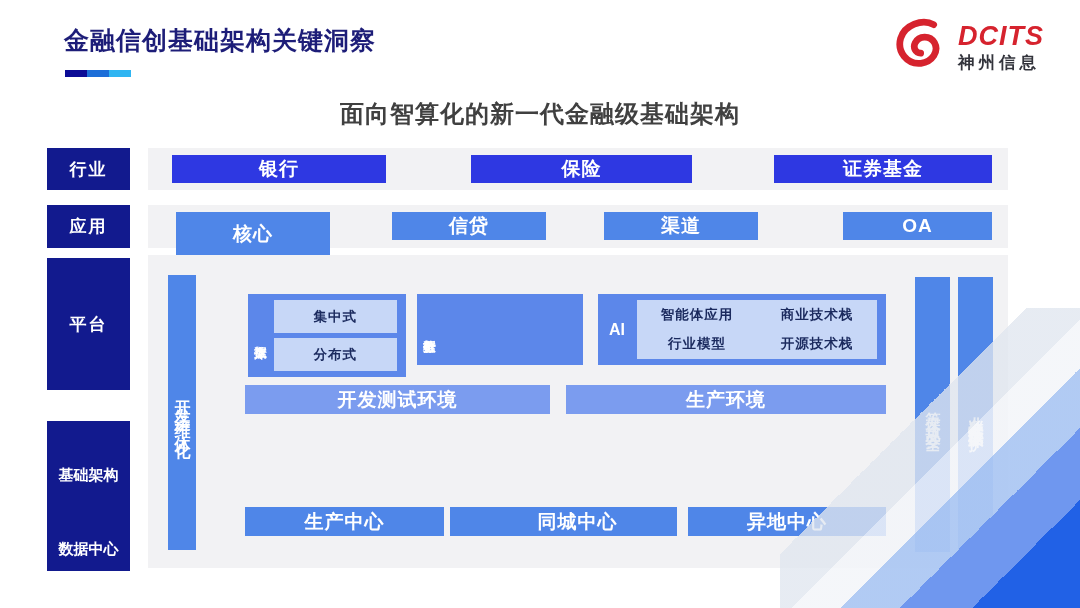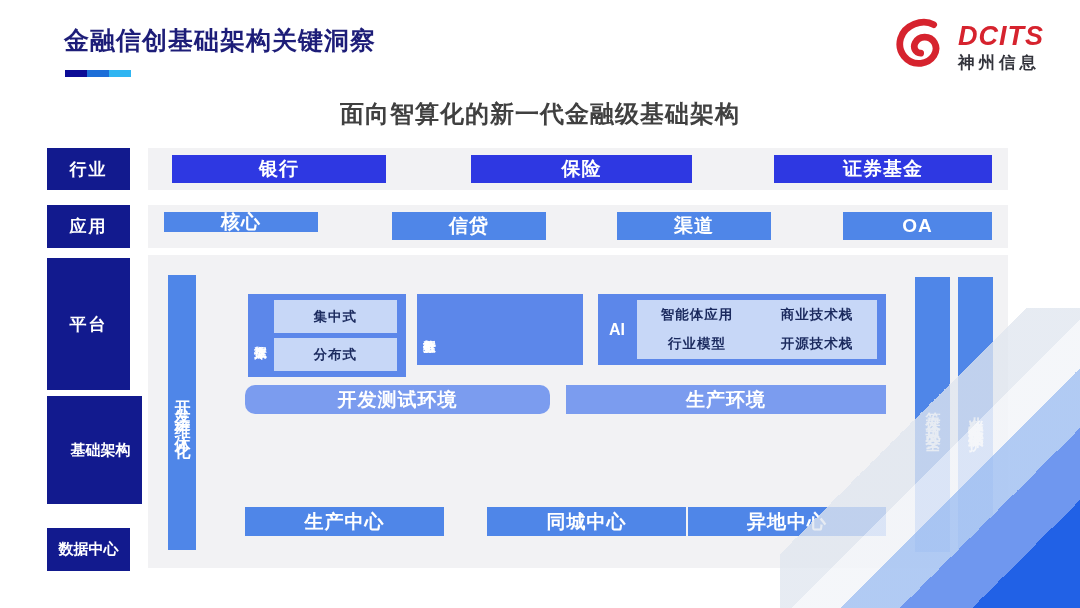--- a/index.html
+++ b/index.html
@@ -61,32 +61,32 @@
       <span class="logo-brand">DCITS</span>
       <span class="logo-company">神州信息</span>
     </span>
   </div>
 
   <div class="abs diagram-title" style="left:0;width:1080px;top:98px;">面向智算化的新一代金融级基础架构</div>
 
   <div class="abs navlabel flexc z2" style="left:47px;top:148px;width:83px;height:42px;">行业</div>
   <div class="abs navlabel flexc z2" style="left:47px;top:205px;width:83px;height:43px;">应用</div>
   <div class="abs navlabel flexc z2" style="left:47px;top:258px;width:83px;height:132px;">平台</div>
-  <div class="abs navlabel flexc z2" style="left:47px;top:396px;width:83px;height:108px;font-size:15px;letter-spacing:0;padding-left:12px;">基础架构</div>
+  <div class="abs navlabel flexc z2" style="left:47px;top:421px;width:83px;height:108px;font-size:15px;letter-spacing:0;">基础架构</div>
   <div class="abs navlabel flexc z2" style="left:47px;top:528px;width:83px;height:43px;font-size:15px;letter-spacing:0;">数据中心</div>
 
   <div class="abs strip" style="left:148px;top:148px;width:860px;height:42px;"></div>
   <div class="abs btn btn-royal flexc z2" style="left:172px;top:155px;width:214px;height:28px;">银行</div>
   <div class="abs btn btn-royal flexc z2" style="left:471px;top:155px;width:221px;height:28px;">保险</div>
   <div class="abs btn btn-royal flexc z2" style="left:774px;top:155px;width:218px;height:28px;">证券基金</div>
 
   <div class="abs strip" style="left:148px;top:205px;width:860px;height:43px;"></div>
-  <div class="abs btn btn-med flexc z2" style="left:164px;top:212px;width:154px;height:20px;">核心</div>
+  <div class="abs btn btn-med flexc z2" style="left:176px;top:212px;width:154px;height:43px;">核心</div>
   <div class="abs btn btn-med flexc z2" style="left:392px;top:212px;width:154px;height:28px;">信贷</div>
-  <div class="abs btn btn-med flexc z2" style="left:617px;top:212px;width:154px;height:28px;">渠道</div>
+  <div class="abs btn btn-med flexc z2" style="left:604px;top:212px;width:154px;height:28px;">渠道</div>
   <div class="abs btn btn-med flexc z2" style="left:843px;top:212px;width:149px;height:28px;">OA</div>
 
   <div class="abs panel" style="left:148px;top:255px;width:860px;height:313px;"></div>
 
   <div class="abs corner-deco" style="right:0;bottom:0;width:300px;height:300px;"></div>
 
   <div class="abs vbar vtext flexc z2" style="left:168px;top:275px;width:28px;height:275px;font-size:16px;letter-spacing:7px;">开发运维一体化</div>
 
   <div class="abs block z2" style="left:248px;top:294px;width:158px;height:83px;">
     <span class="vlabel vtext">数据库</span>
@@ -105,25 +105,25 @@
   <div class="abs block z2" style="left:598px;top:294px;width:288px;height:71px;">
     <span class="vlabel" style="font-size:16px;width:26px;">AI</span>
     <span class="ai-grid">
       <span class="litebox">智能体应用</span>
       <span class="litebox">商业技术栈</span>
       <span class="litebox">行业模型</span>
       <span class="litebox">开源技术栈</span>
     </span>
   </div>
 
-  <div class="abs btn btn-env flexc z2" style="left:245px;top:385px;width:305px;height:29px;border-radius:10px;">开发测试环境</div>
+  <div class="abs btn btn-env flexc z2" style="left:245px;top:385px;width:305px;height:29px;">开发测试环境</div>
   <div class="abs btn btn-env flexc z2" style="left:566px;top:385px;width:320px;height:29px;">生产环境</div>
 
 
 
   <div class="abs btn btn-med flexc z2" style="left:245px;top:507px;width:199px;height:29px;">生产中心</div>
-  <div class="abs btn btn-med flexc z2" style="left:487px;top:507px;width:199px;height:29px;">同城中心</div>
+  <div class="abs btn btn-med flexc z2" style="left:450px;top:507px;width:199px;height:29px;padding-left:28px;">同城中心</div>
   <div class="abs btn btn-med flexc z2" style="left:688px;top:507px;width:198px;height:29px;">异地中心</div>
 
   <div class="abs vbar vtext flexc z2" style="left:915px;top:277px;width:35px;height:275px;font-size:15px;letter-spacing:5px;">等保合规安全</div>
   <div class="abs vbar vtext flexc z2" style="left:958px;top:277px;width:35px;height:275px;font-size:15px;letter-spacing:2px;">业务连续性及数据保护</div>
 
 </div>
 
 </body></html>

